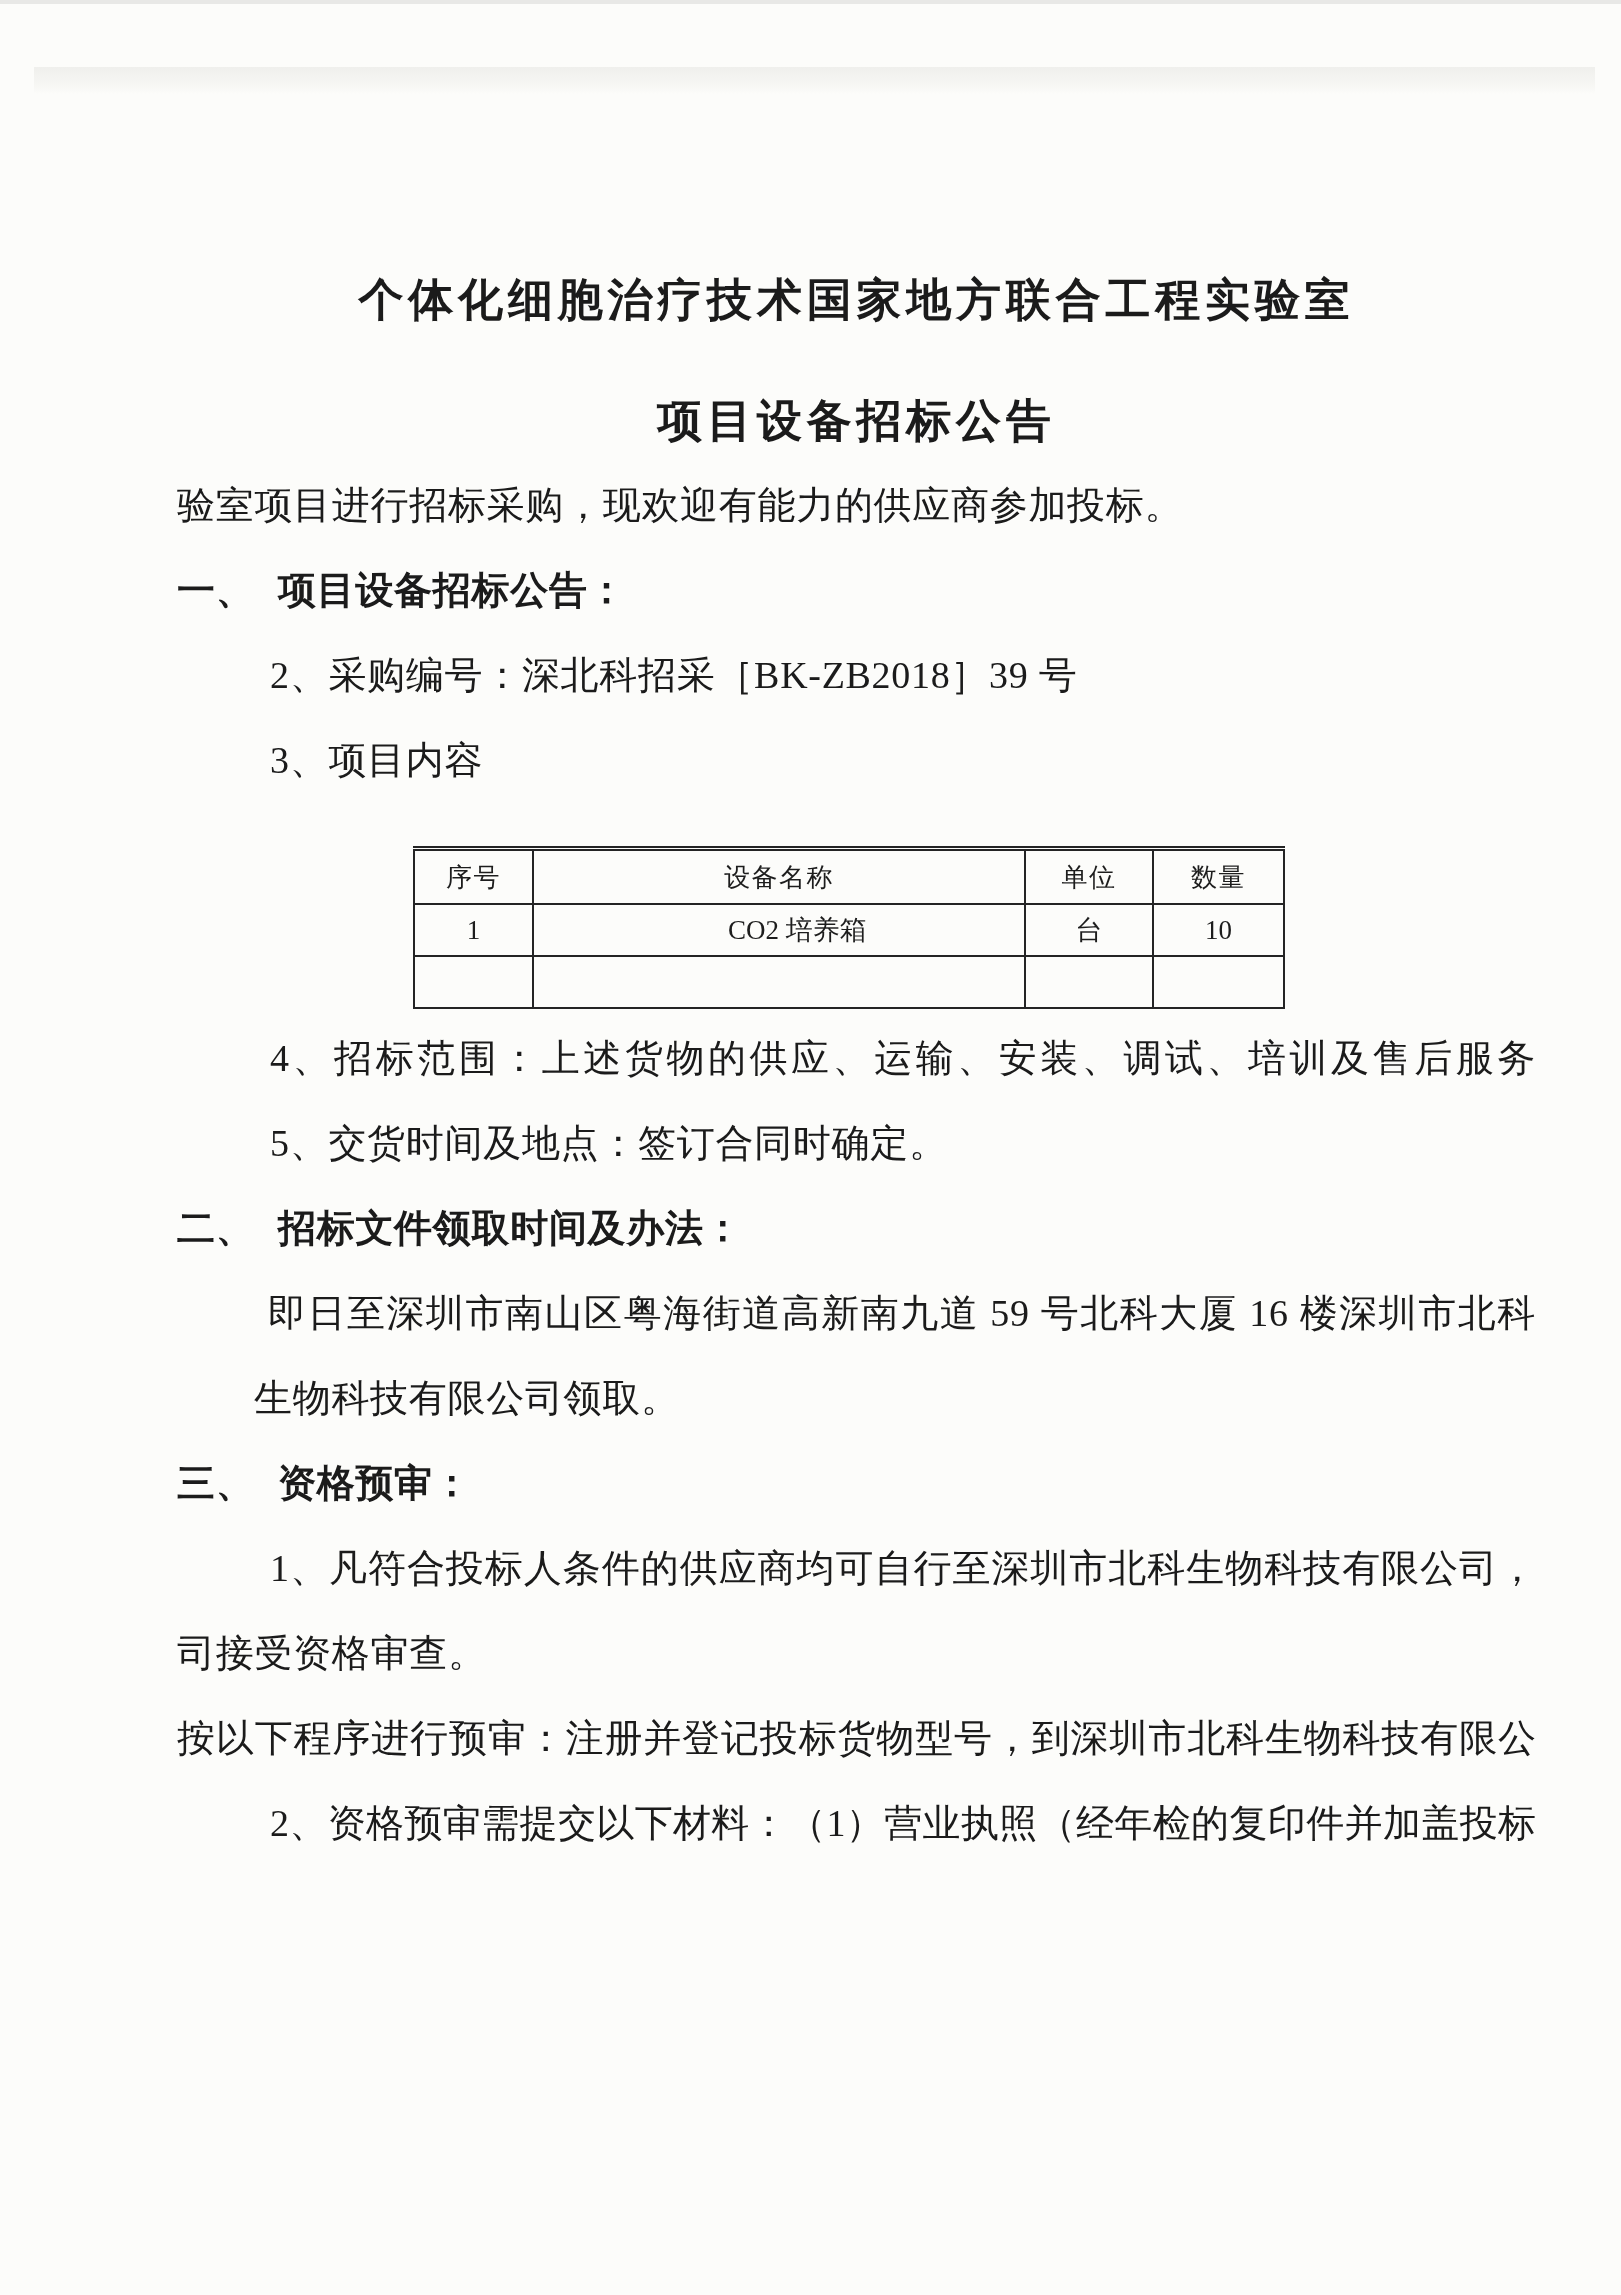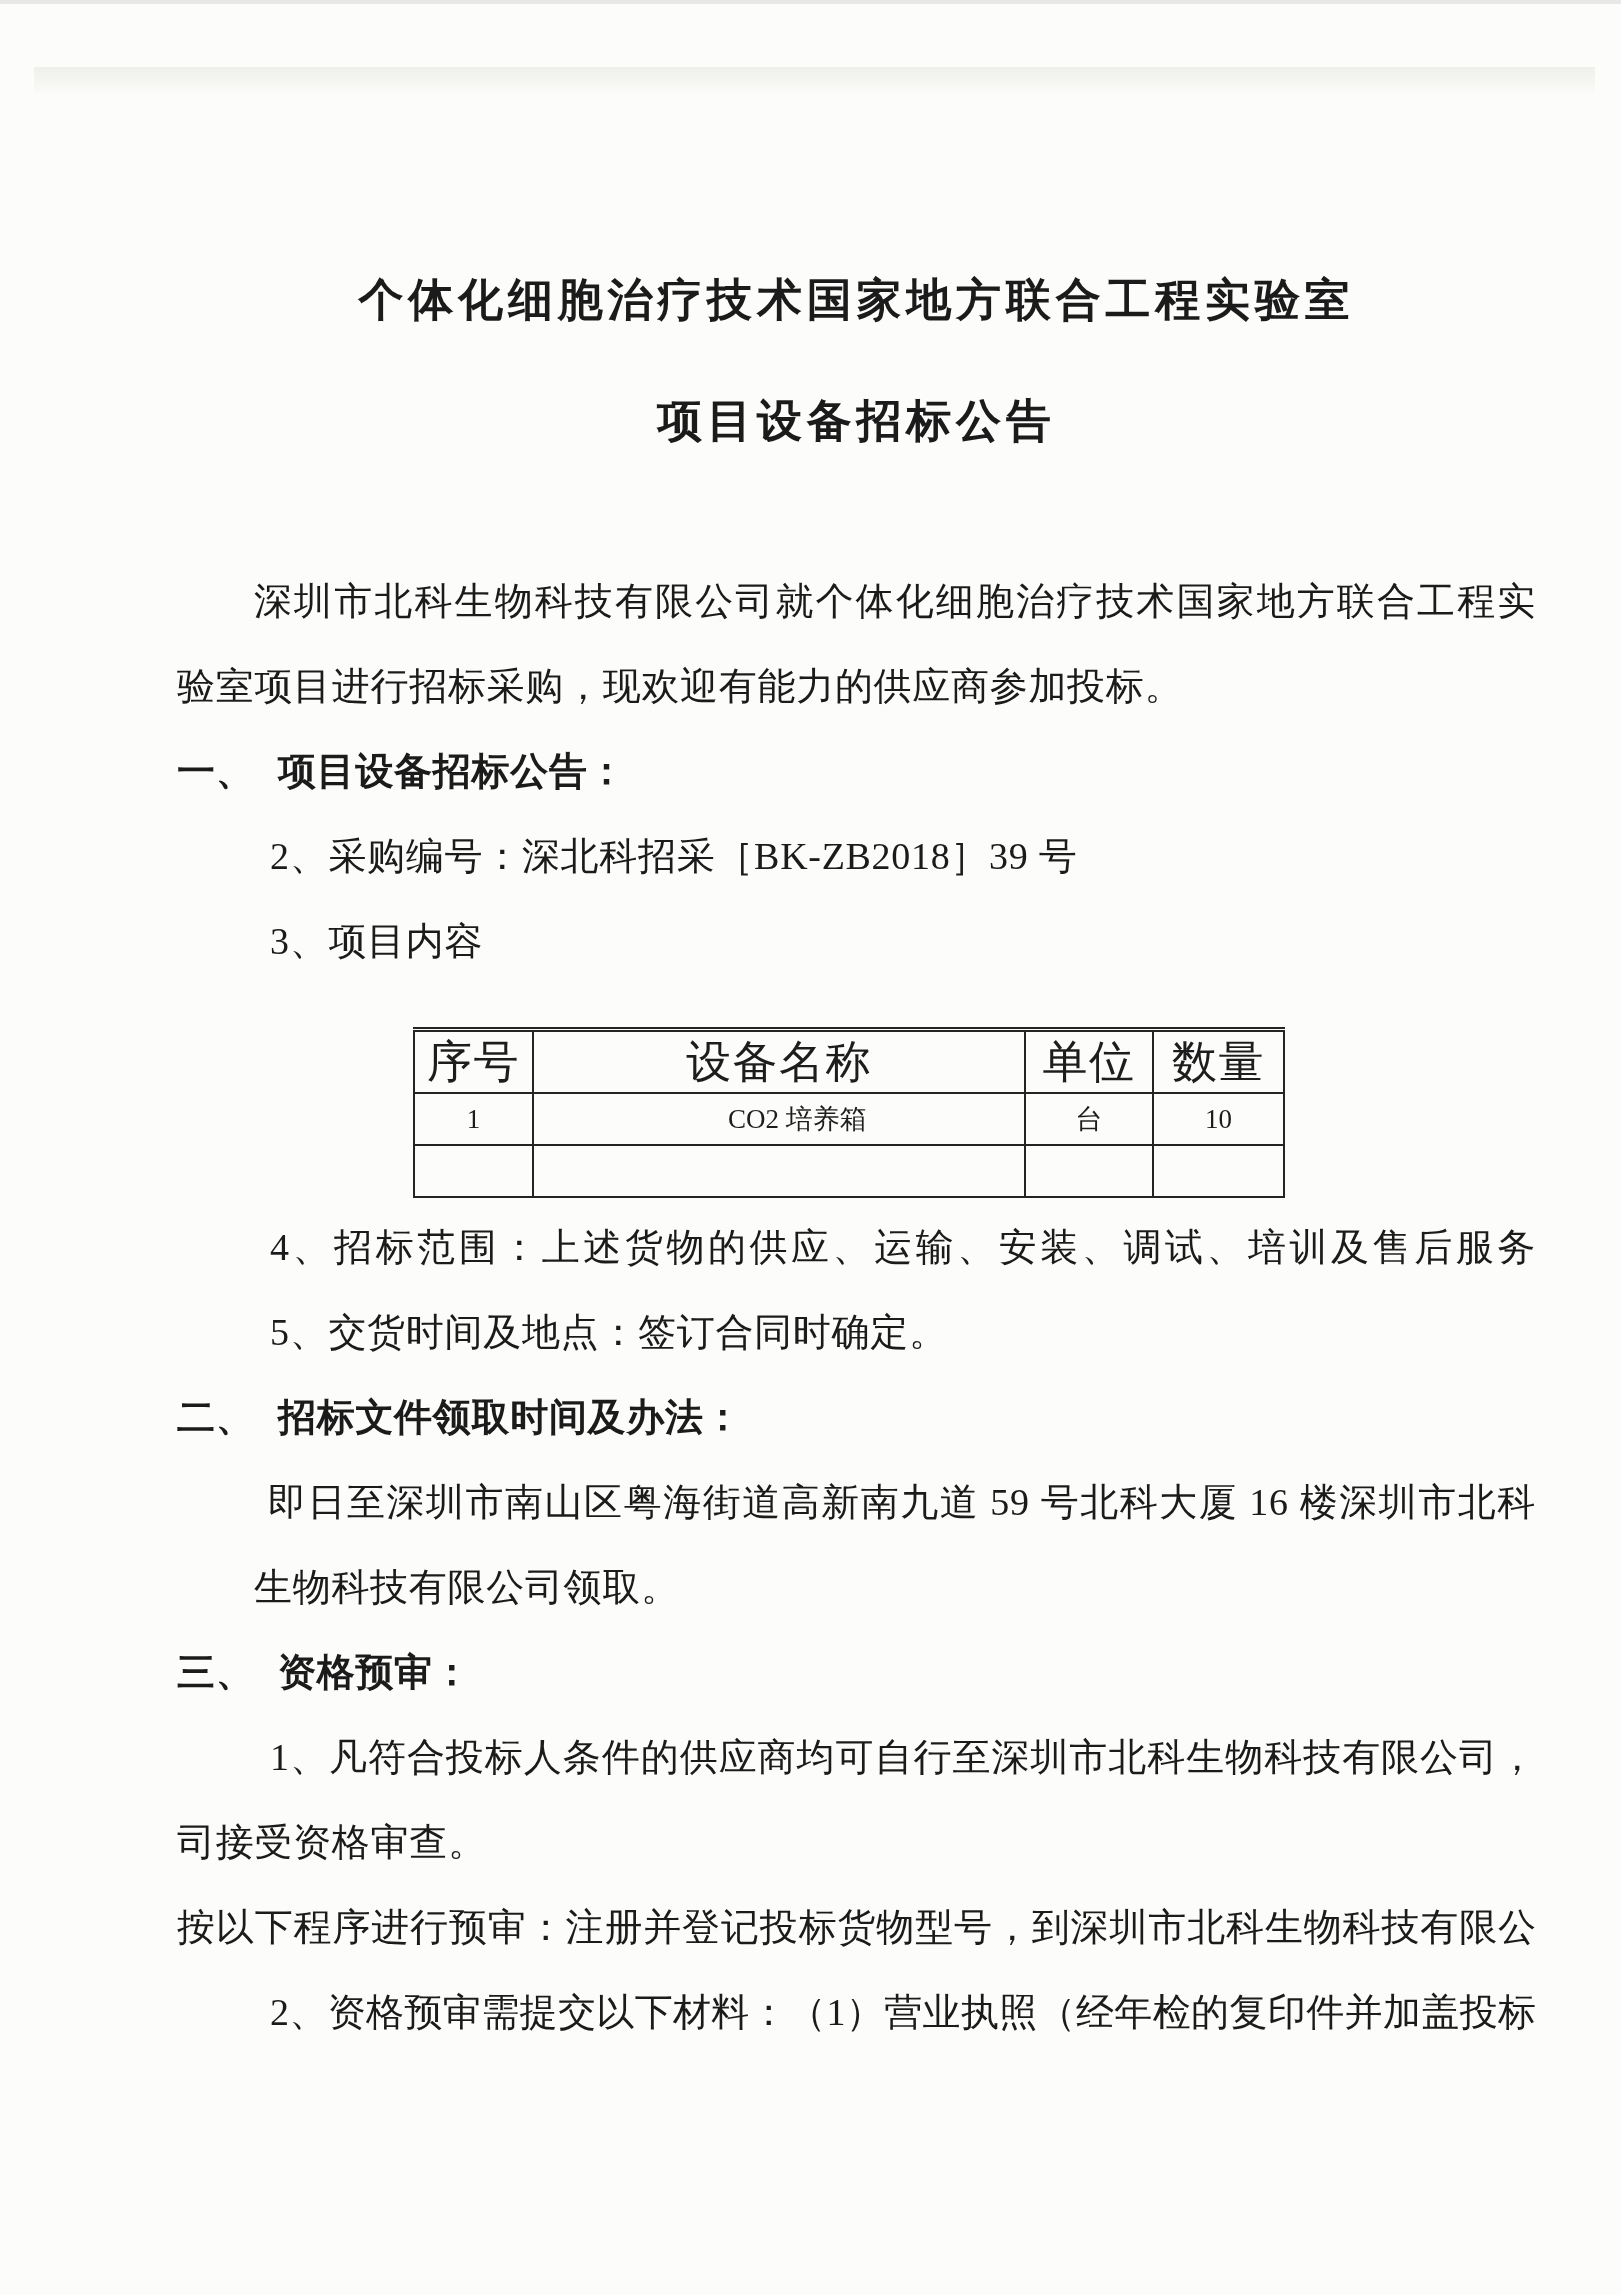--- a/index.html
+++ b/index.html
@@ -77,21 +77,21 @@
   table.items col.c3 { width: 128px; }
   table.items col.c4 { width: 131px; }
   table.items td {
     border: 2px solid #242424;
     text-align: center;
     vertical-align: middle;
     padding: 0;
   }
   table.items tr.hdr td {
     height: 52px;
-    font-size: 45px;
+    font-size: 26px;
     letter-spacing: 1.4px;
   }
   table.items tr.hdr td { border-top: 5.5px double #242424; }
   table.items tr.row td { height: 50px; font-size: 27px; }
   table.items td.name {
     text-align: center;
     padding-left: 37px;
   }
   table.items tr.empty td { height: 50px; }
 </style>
@@ -99,21 +99,20 @@
 <body>
 
 <div class="page">
   <div class="scan-band"></div>
 
   <div class="content">
 
     <div class="line title t1">个体化细胞治疗技术国家地方联合工程实验室</div>
     <div class="line title t2">项目设备招标公告</div>
 
-    <div class="line p1l1 indent-par fill">深圳市北科生物科技有限公司就个体化细胞治疗技术国家地方联合工程实</div>
     <div class="line">验室项目进行招标采购，现欢迎有能力的供应商参加投标。</div>
 
     <div class="line heading"><span class="secno">一、</span><span>项目设备招标公告：</span></div>
 
     <div class="line indent-item">2、采购编号：深北科招采［BK-ZB2018］39 号</div>
     <div class="line indent-item">3、项目内容</div>
 
     <div class="tablewrap">
       <table class="items">
         <colgroup>

